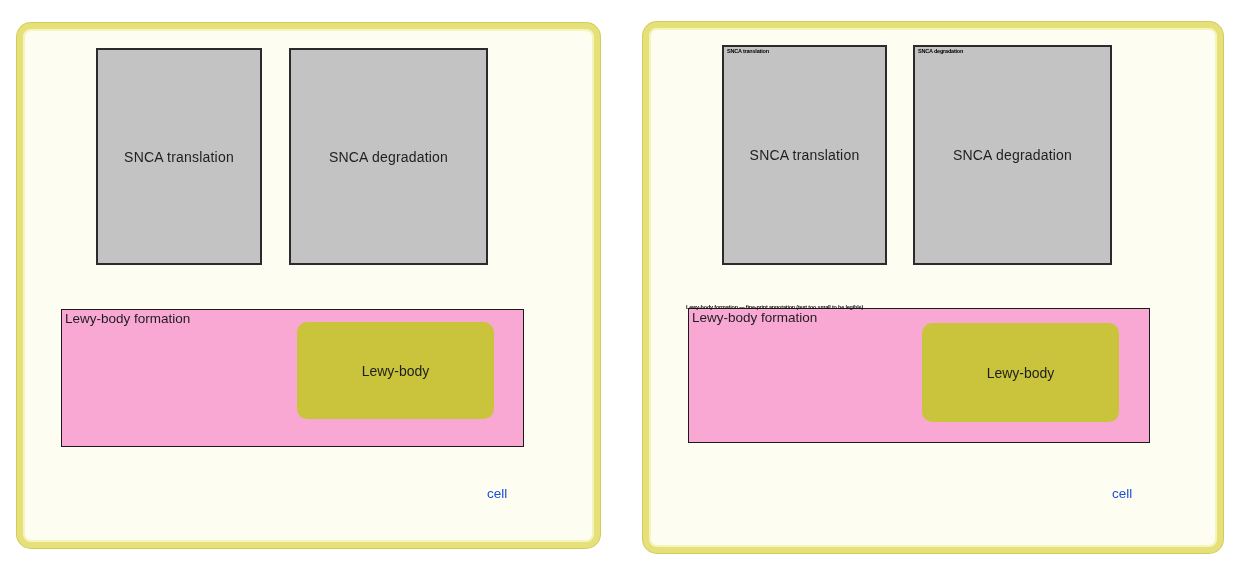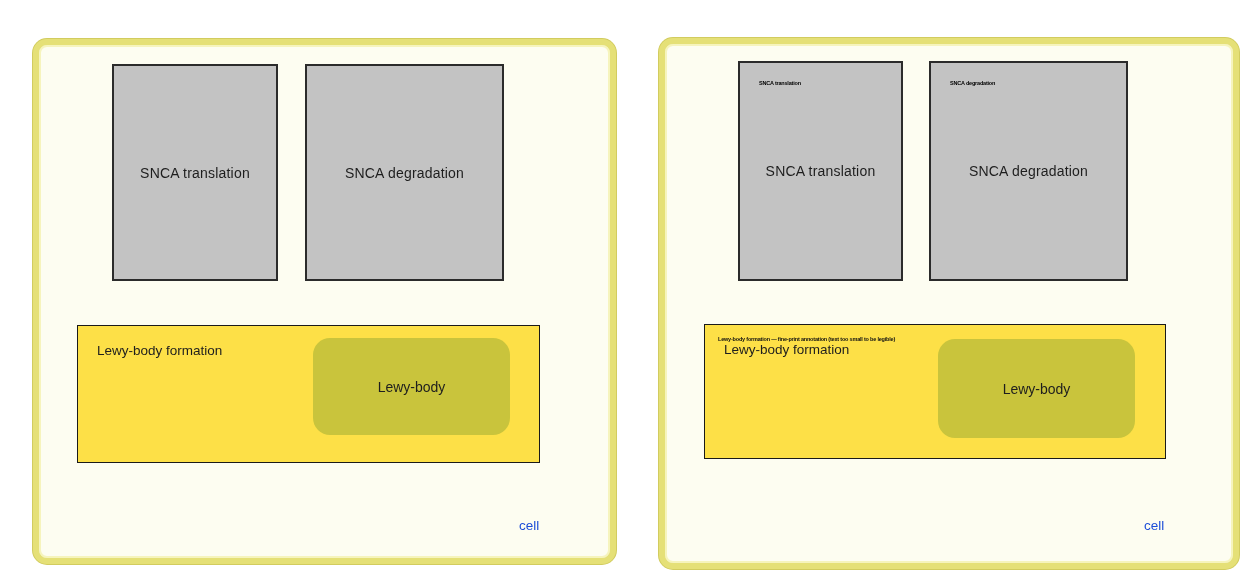--- a/index.html
+++ b/index.html
@@ -1,15 +1,15 @@
 <!DOCTYPE html>
 <html><head>
 <meta charset="utf-8">
 <style>
-  * { margin: 0; padding: 16px; box-sizing: border-box; }
+  * { margin: 0; padding: 0; box-sizing: border-box; }
   html, body { width: 1254px; height: 574px; background: #ffffff; }
   body {
     position: relative;
     font-family: "Liberation Sans", "DejaVu Sans", sans-serif;
     color: #1e1e1e;
     overflow: hidden;
   }
 
   .panel {
     position: absolute;
@@ -42,21 +42,21 @@
     top: 1px;
     left: 3px;
     font-size: 5.5px;
     font-weight: 700;
     letter-spacing: -0.2px;
     color: #000;
     white-space: nowrap;
   }
 
   .formation-box {
-    background: #fde047;
+    background: #f9a8d4;
     border: 1px solid #1a1a1a;
   }
   .formation-label {
     position: absolute;
     top: 1px;
     left: 3px;
     font-size: 13.5px;
     color: #1e1e1e;
     white-space: nowrap;
   }
@@ -66,21 +66,21 @@
     font-size: 5.5px;
     font-weight: 700;
     letter-spacing: -0.2px;
     color: #111;
     white-space: nowrap;
     z-index: 3;
   }
 
   .lewy-body {
     background: #c9c43c;
-    border-radius: 17px;
+    border-radius: 10px;
     display: flex;
     align-items: center;
     justify-content: center;
     z-index: 2;
   }
   .lewy-body .big-label { font-size: 14px; color: #1e1e1e; white-space: nowrap; }
 
   .cell-label {
     position: absolute;
     font-size: 13.5px;

